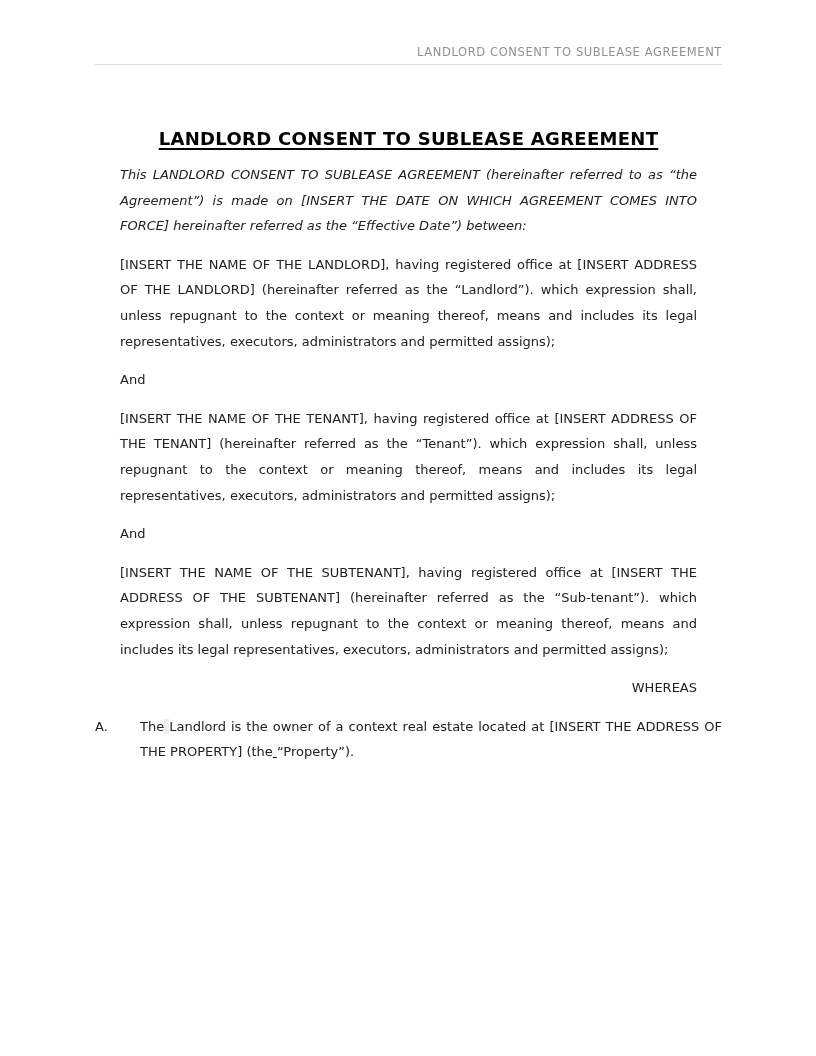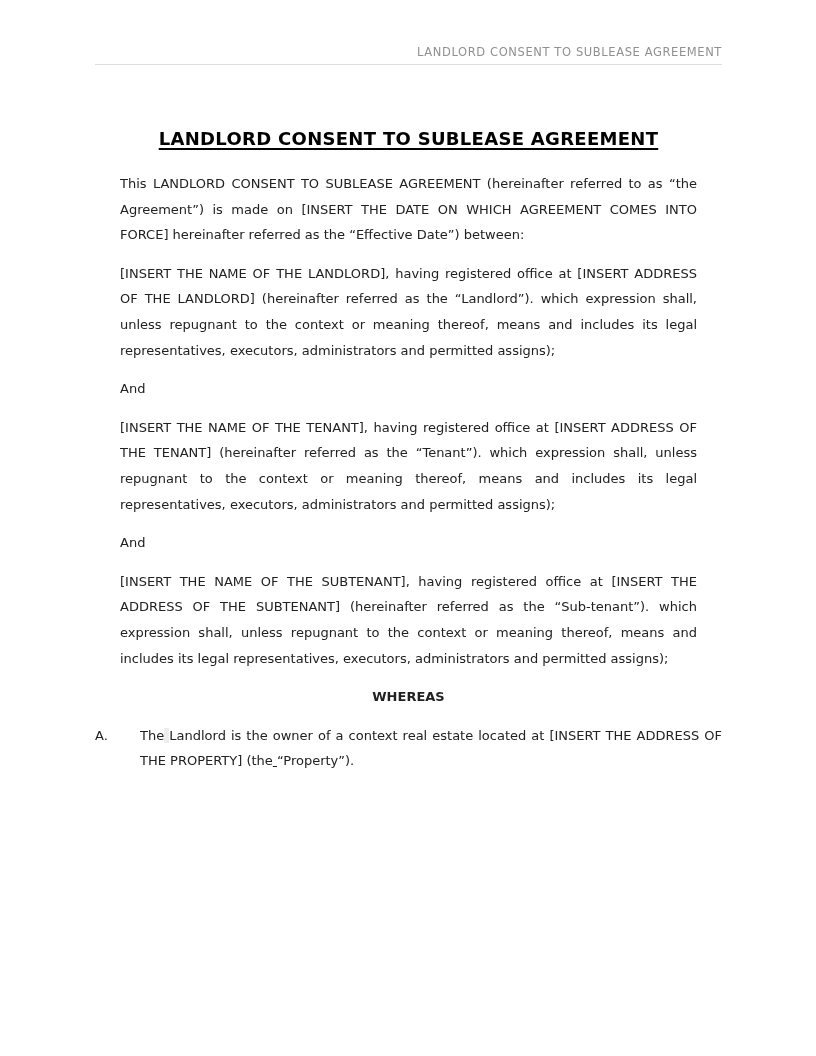--- a/index.html
+++ b/index.html
@@ -54,25 +54,26 @@
     text-decoration-thickness: 2px;
     text-underline-offset: 3px;
   }
   .para {
     margin: 0 25px 13px 25px;
     text-align: justify;
     font-size: 13px;
     line-height: 25.6px;
   }
   .para.first {
-    margin-top: 21px;
+    margin-top: 12px;
+    font-style: italic;
   }
   .para.bold-heading {
-    font-weight: bold;
-    text-align: center;
+    font-weight: normal;
+    text-align: right;
   }
   .recital {
     display: flex;
     margin: 0 0 13px 0;
     font-size: 13px;
     line-height: 25.6px;
   }
   .recital-marker {
     flex: 0 0 45px;
     width: 45px;

